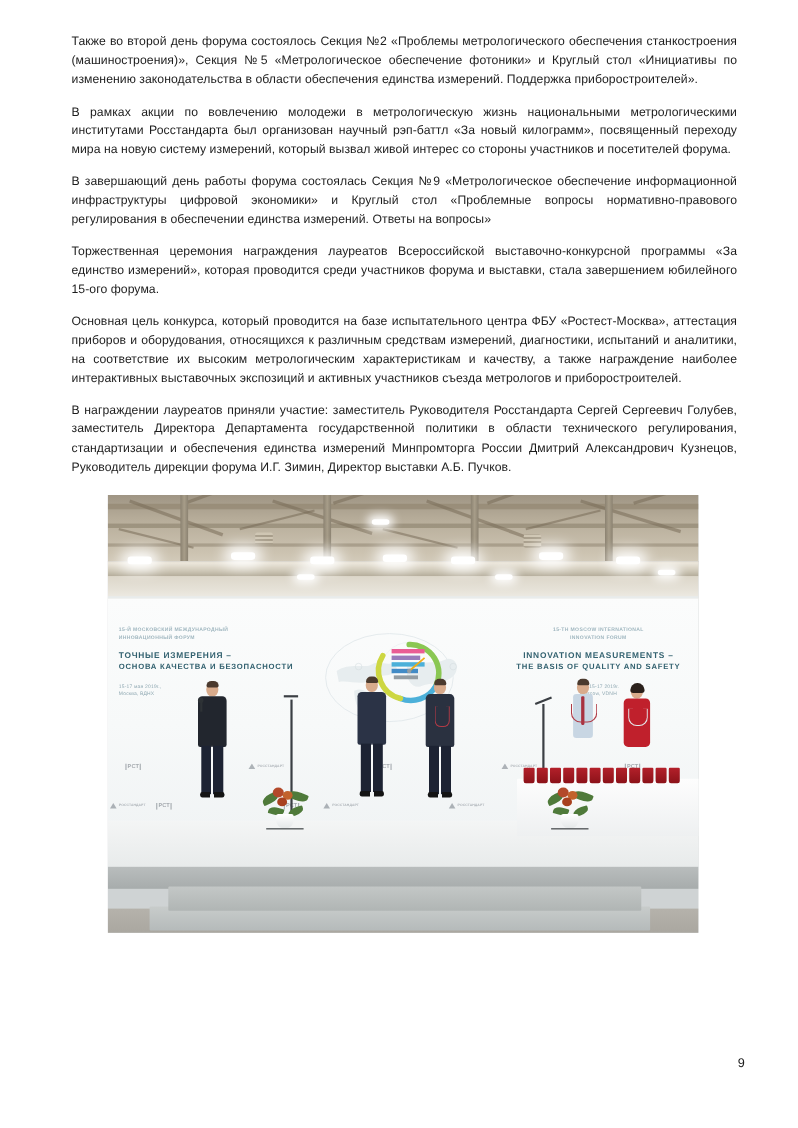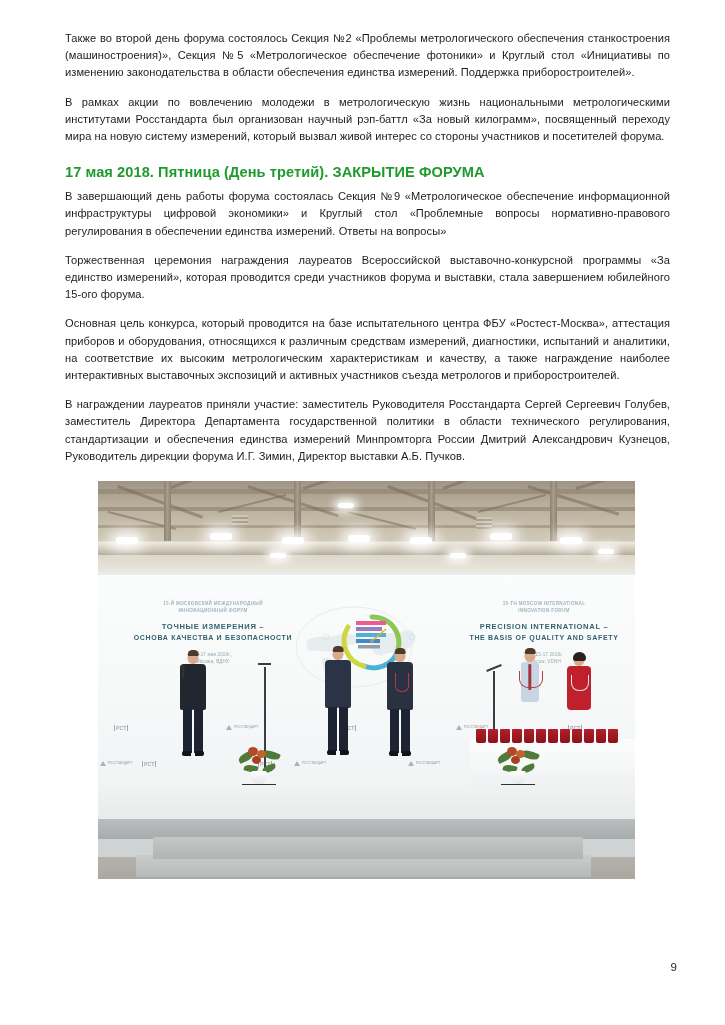--- a/index.html
+++ b/index.html
@@ -108,21 +108,20 @@
     position: absolute;
     left: 0; top: 92px; width: 100%; height: 208px;
     background: linear-gradient(180deg,#fbfcfc 0%, #f7f9f9 55%, #f1f4f5 100%);
     border-top: 2px solid #e8ecec;
     overflow: hidden;
   }
   .banner-ru {
     position: absolute;
     left: 10px; top: 26px;
     width: 210px;
-    text-align: center;
     color: #5d7f8c;
   }
   .banner-en {
     position: absolute;
     right: -14px; top: 26px;
     width: 210px;
     text-align: center;
     color: #5d7f8c;
   }
   .bn-small {
@@ -309,21 +308,20 @@
 </style>
 </head>
 <body>
 
 <div class="page">
 
   <p class="body-text">Также во второй день форума состоялось Секция №2 «Проблемы метрологического обеспечения станкостроения (машиностроения)», Секция №5 «Метрологическое обеспечение фотоники» и Круглый стол «Инициативы по изменению законодательства в области обеспечения единства измерений. Поддержка приборостроителей».</p>
 
   <p class="body-text">В рамках акции по вовлечению молодежи в метрологическую жизнь национальными метрологическими институтами Росстандарта был организован научный рэп-баттл «За новый килограмм», посвященный переходу мира на новую систему измерений, который вызвал живой интерес со стороны участников и посетителей форума.</p>
 
-  <div class="heading-green">17 мая 2018. Пятница (День третий). ЗАКРЫТИЕ ФОРУМА</div>
 
   <p class="body-text">В завершающий день работы форума состоялась Секция №9 «Метрологическое обеспечение информационной инфраструктуры цифровой экономики» и Круглый стол «Проблемные вопросы нормативно-правового регулирования в обеспечении единства измерений. Ответы на вопросы»</p>
 
   <p class="body-text"><b>Торжественная церемония награждения лауреатов Всероссийской выставочно-конкурсной программы «За единство измерений»</b><span>, которая проводится среди участников форума и выставки, стала завершением юбилейного 15-ого форума.</span></p>
 
   <p class="body-text"><b>Основная цель конкурса</b><span>, который проводится на базе испытательного центра ФБУ «Ростест-Москва», аттестация приборов и оборудования, относящихся к различным средствам измерений, диагностики, испытаний и аналитики, на соответствие их высоким метрологическим характеристикам и качеству, а также награждение наиболее интерактивных выставочных экспозиций и активных участников съезда метрологов и приборостроителей.</span></p>
 
   <p class="body-text"><span>В награждении лауреатов приняли участие: заместитель Руководителя Росстандарта </span><b>Сергей Сергеевич Голубев</b><span>, заместитель Директора Департамента государственной политики в области технического регулирования, стандартизации и обеспечения единства измерений Минпромторга России </span><b>Дмитрий Александрович Кузнецов</b><span>, Руководитель дирекции форума </span><b>И.Г. Зимин</b><span>, Директор выставки </span><b>А.Б. Пучков</b><span>.</span></p>
 
   <div class="photo-wrap">
@@ -406,21 +404,21 @@
               <circle cx="112" cy="70" r="2.4"></circle>
           </g>
         </svg>
 
         <div class="banner-en">
           <div class="bn-small">
             <div>15-TH MOSCOW INTERNATIONAL</div>
             <div>INNOVATION FORUM</div>
           </div>
           <div class="bn-main">
-            <div>PRECISION INTERNATIONAL –</div>
+            <div>INNOVATION MEASUREMENTS –</div>
             <div class="sub">THE BASIS OF QUALITY AND SAFETY</div>
           </div>
           <div class="bn-date">
             <div>May 15-17 2019г.</div>
             <div>Moscow, VDNH</div>
           </div>
         </div>
 
         <div class="logo-wall">
           <div class="logo-row" style="top:0">

